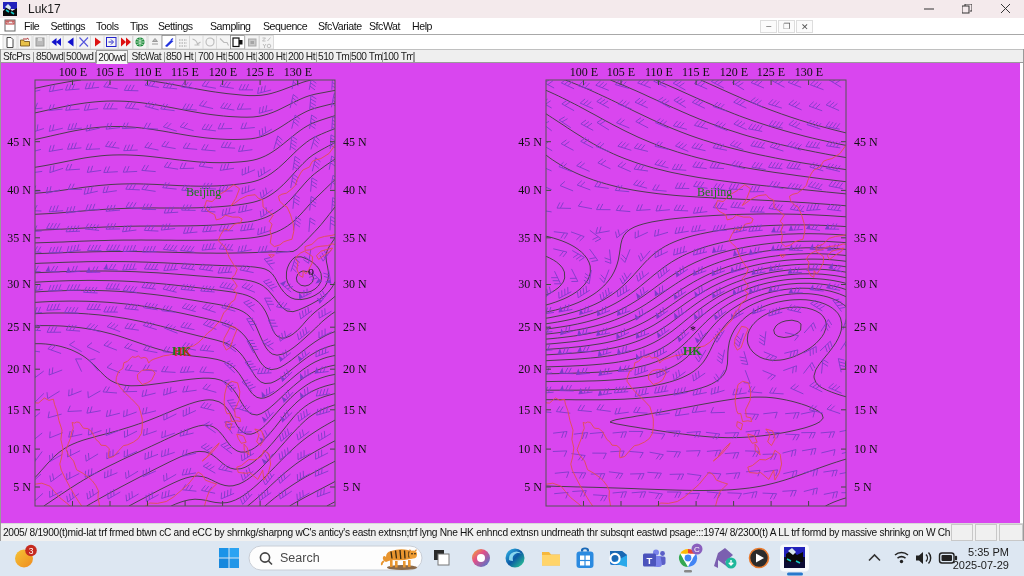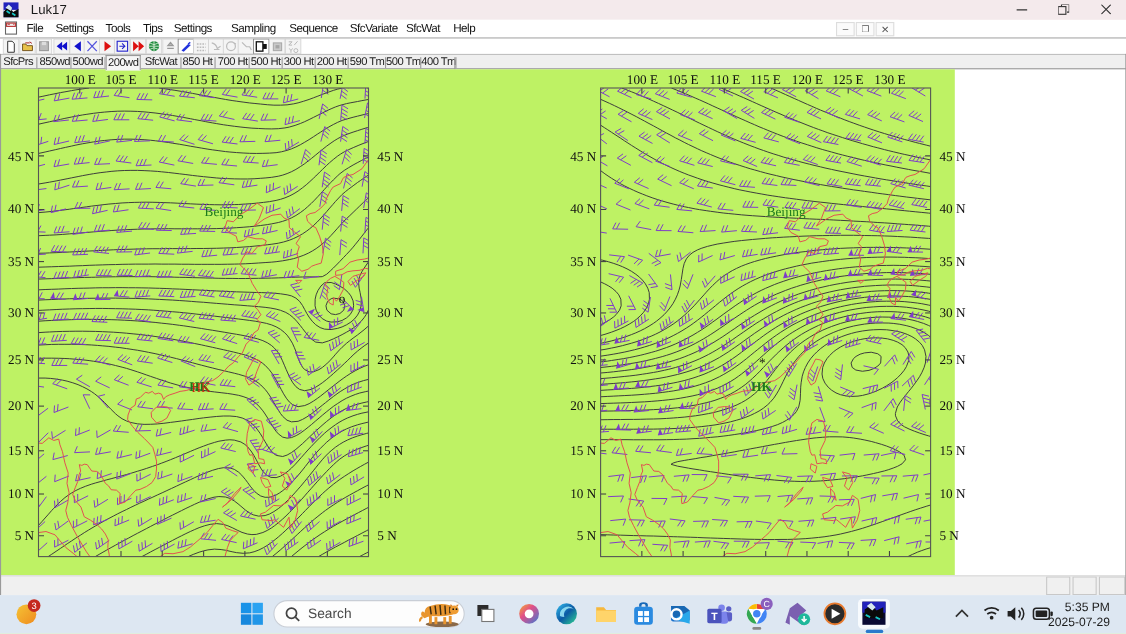--- a/index.html
+++ b/index.html
@@ -1,21 +1,21 @@
 <!DOCTYPE html>
 <html><head><meta charset="utf-8"><style>
 *{margin:0;padding:0;box-sizing:border-box}
 html,body{width:1024px;height:576px;overflow:hidden;font-family:"Liberation Sans",sans-serif}
 .abs{position:absolute}
 #titlebar{left:0;top:0;width:1024px;height:18px;background:#f4eaec;font-size:12px;color:#1a1a1a}
 #titlebar .txt{position:absolute;left:28px;top:2px}
 #menubar{left:0;top:18px;width:817px;height:16px;background:#fff;font-size:10.6px;color:#111;letter-spacing:-0.45px}
 #toolbar{left:0;top:34px;width:1024px;height:15px;background:#fff;border-top:1px solid #a8a8a8}
 #tabrow{left:0;top:49px;width:1024px;height:14px;background:#efefef;border-top:1px solid #c0c0c0;border-bottom:1px solid #9a9a9a;font-size:10.2px;color:#222;letter-spacing:-0.5px}
-#work{left:0;top:63px;width:868px;height:460px;background:#bef264}
+#work{left:0;top:63px;width:1020px;height:460px;background:#d946ef}
 #statusbar{left:0;top:523px;width:1024px;height:18px;background:#f0f0f0;border-top:1px solid #d8d8d8;font-size:10.2px;color:#111;white-space:nowrap;overflow:hidden;letter-spacing:-0.3px}
 #taskbar{left:0;top:541px;width:1024px;height:35px;background:#dde7f2}
 .cap{position:absolute;top:0;height:18px;width:30px;text-align:center;color:#333;font-size:13px;line-height:17px}
 .menui{position:absolute;top:2px;white-space:nowrap}
 #work svg text{font-family:"Liberation Serif",serif;font-size:12px;fill:#111}
 #work svg text.gr{fill:#1c7a1c}
 #work svg text.rd{fill:#cc2211}
 .ct path{fill:none;stroke:#3c3c3c;stroke-width:0.9}
 .wb path{fill:none;stroke:#7e3cc8;stroke-width:0.9}
 .wb path.pf{fill:#7e3cc8;stroke:none}
@@ -130,25 +130,25 @@
     <span style="position:absolute;left:166px;top:1px;width:26px;text-align:right;line-height:12px;white-space:nowrap">850 Ht</span>
     <span style="position:absolute;left:195px;top:2px;height:10px;border-left:1px solid #999"></span>
     <span style="position:absolute;left:198px;top:1px;width:25px;text-align:center;line-height:12px;white-space:nowrap">700 Ht</span>
     <span style="position:absolute;left:226px;top:2px;height:10px;border-left:1px solid #999"></span>
     <span style="position:absolute;left:228px;top:1px;width:25px;text-align:center;line-height:12px;white-space:nowrap">500 Ht</span>
     <span style="position:absolute;left:256px;top:2px;height:10px;border-left:1px solid #999"></span>
     <span style="position:absolute;left:258px;top:1px;width:25px;text-align:center;line-height:12px;white-space:nowrap">300 Ht</span>
     <span style="position:absolute;left:286px;top:2px;height:10px;border-left:1px solid #999"></span>
     <span style="position:absolute;left:288px;top:1px;width:25px;text-align:center;line-height:12px;white-space:nowrap">200 Ht</span>
     <span style="position:absolute;left:316px;top:2px;height:10px;border-left:1px solid #999"></span>
-    <span style="position:absolute;left:318px;top:1px;width:29px;text-align:center;line-height:12px;white-space:nowrap">590 Tm</span>
+    <span style="position:absolute;left:318px;top:1px;width:29px;text-align:center;line-height:12px;white-space:nowrap">510 Tm</span>
     <span style="position:absolute;left:350px;top:2px;height:10px;border-left:1px solid #999"></span>
     <span style="position:absolute;left:351px;top:1px;width:40px;text-align:left;line-height:12px;white-space:nowrap">500 Tm</span>
     <span style="position:absolute;left:382px;top:2px;height:10px;border-left:1px solid #999"></span>
-    <span style="position:absolute;left:383px;top:1px;width:28px;text-align:center;line-height:12px;white-space:nowrap">400 Tm</span>
+    <span style="position:absolute;left:383px;top:1px;width:28px;text-align:center;line-height:12px;white-space:nowrap">100 Tm</span>
     <span style="position:absolute;left:414px;top:2px;height:10px;border-left:1px solid #999"></span>
     <span style="position:absolute;left:413px;top:2px;height:11px;border-left:1px solid #999"></span>
   </div>
 <div class="abs" id="work">
  <svg width="1024" height="460" viewBox="0 63 1024 460" style="position:absolute;left:0;top:0">
   <defs>
    <clipPath id="cl">
           <rect x="35" y="80" width="300" height="426"></rect>
         </clipPath>
    <clipPath id="cr">
@@ -395,20 +395,21 @@
   <text class="gr" x="186" y="196" font-size="11">Beijing</text>
   <text class="gr" x="697" y="196" font-size="11">Beijing</text>
   <text class="gr" x="172" y="355" font-size="11" font-weight="bold">HK</text>
   <text class="rd" x="174" y="356" font-size="10">HK</text>
   <text class="gr" x="683" y="355" font-size="11" font-weight="bold">HK</text>
   <text x="308" y="275" font-size="9">o</text>
   <text x="690" y="334" font-size="11">*</text>
  </svg>
 </div>
 <div class="abs" id="statusbar">
+    <span style="position:absolute;left:3px;top:3px">2005/ 8/1900(t)mid-lat trf frmed btwn cC and eCC by shrnkg/sharpng wC's anticy's eastn extnsn;trf lyng Nne HK enhncd extnsn undrneath thr subsqnt eastwd psage:::1974/ 8/2300(t) A LL trf formd by massive shrinkg on W Ch</span>
 <span style="position:absolute;left:951px;top:0;width:22px;height:17px;border:1px solid #c8c8c8"></span>
 <span style="position:absolute;left:975px;top:0;width:22px;height:17px;border:1px solid #c8c8c8"></span>
 <span style="position:absolute;left:999px;top:0;width:24px;height:17px;border:1px solid #c8c8c8"></span>
 </div>
 <div class="abs" style="left:0;top:49px;width:1024px;height:492px;border-left:1px solid #9a9a9a;border-right:1px solid #9a9a9a;pointer-events:none"></div>
 <div class="abs" id="taskbar">
 <svg width="1024" height="35" viewBox="0 0 1024 35" style="position:absolute;left:0;top:0">
  <circle cx="24" cy="17.5" r="9" fill="url(#ggrad)"></circle>
  <circle cx="31" cy="9.5" r="5.8" fill="#c52a1f"></circle>
       <text x="31" y="12.7" text-anchor="middle" font-size="8.5" fill="#fff" font-family="Liberation Sans">3</text>

